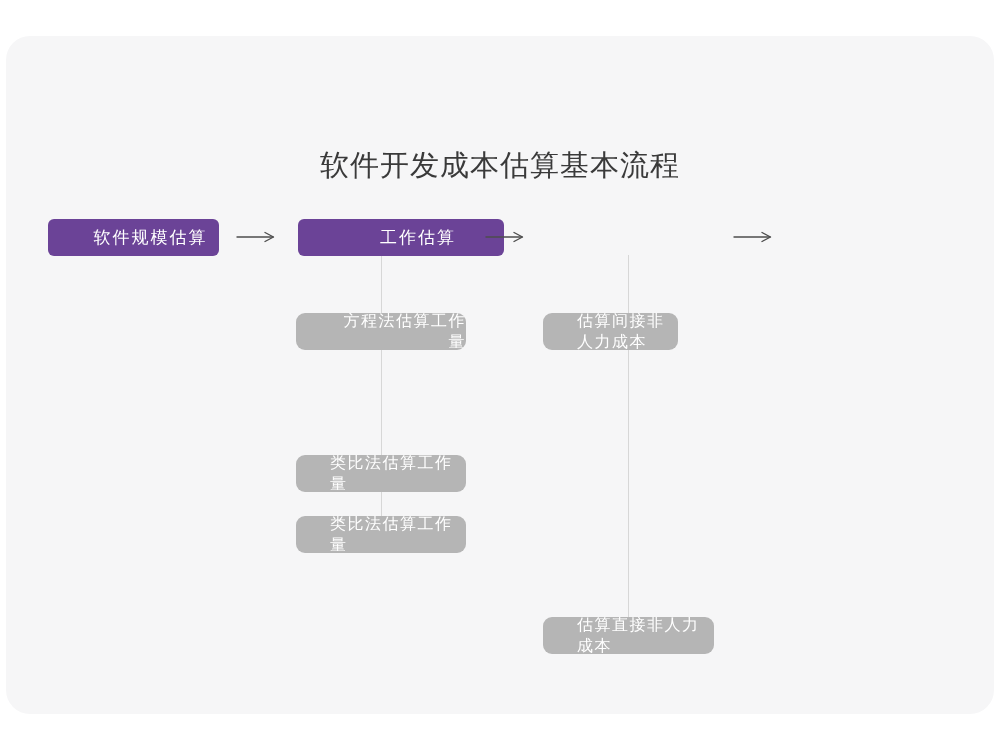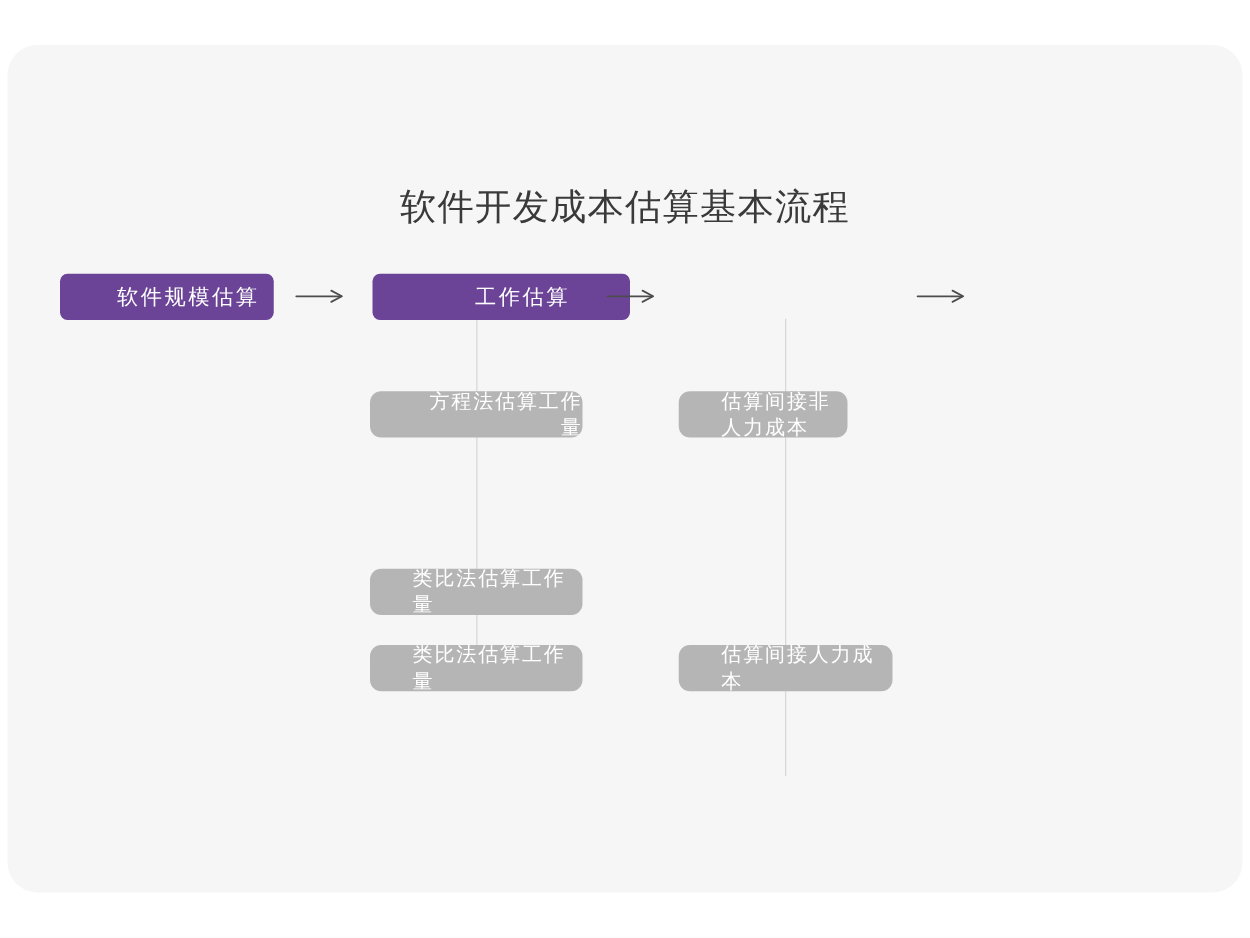--- a/index.html
+++ b/index.html
@@ -77,15 +77,15 @@
       <polyline points="29,1.5 37.5,6 29,10.5"></polyline>
     </svg>
   </div>
 
 
   <div class="node method" style="left:290px;top:277px;text-align:right;">方程法估算工作量</div>
   <div class="node method" style="left:290px;top:379px;margin-top:40px;">类比法估算工作量</div>
   <div class="node method" style="left:290px;top:480px;">类比法估算工作量</div>
 
   <div class="node method" style="left:537px;top:277px;width:135px;">估算间接非人力成本</div>
-  <div class="node method" style="left:537px;top:480px;width:171px;">估算间接人力成本</div>
+  <div class="node method" style="left:537px;top:581px;width:171px;">估算直接非人力成本</div>
 
 </div>
 
 </body></html>

